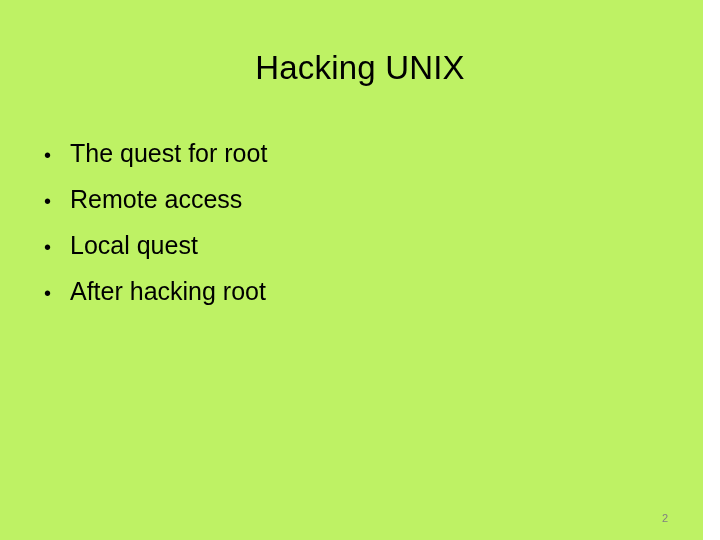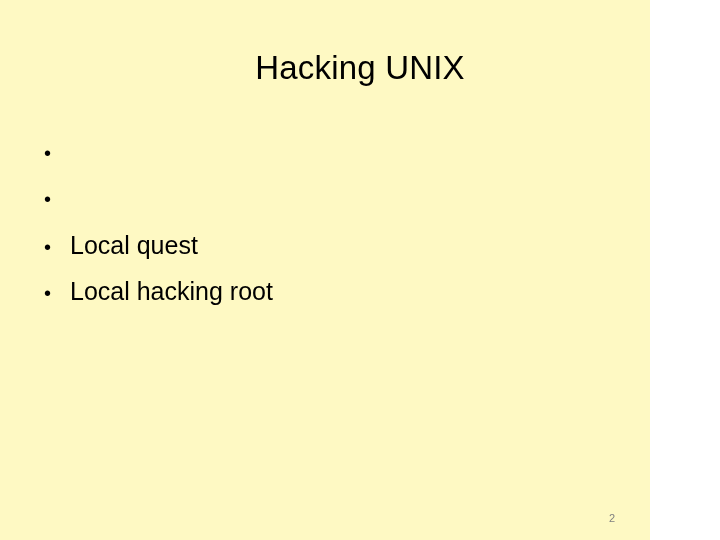--- a/index.html
+++ b/index.html
@@ -9,23 +9,23 @@
   }
   body {
     width: 720px;
     height: 540px;
     background: #ffffff;
     font-family: "Liberation Sans", sans-serif;
     overflow: hidden;
   }
   .slide {
     position: relative;
-    width: 650px;
+    width: 703px;
     height: 540px;
-    background: #fef9c3;
+    background: #bef264;
     box-sizing: border-box;
   }
   .slide-title {
     position: absolute;
     left: 0;
     top: 48px;
     width: 720px;
     text-align: center;
     font-size: 33px;
     line-height: 40px;
@@ -81,33 +81,35 @@
 <body>
 
 <div class="slide">
 
   <div class="slide-title">Hacking UNIX</div>
 
   <ul class="bullet-list">
 
     <li class="bullet-item">
       <span class="bullet-marker">•</span>
+      <span class="bullet-text">The quest for root</span>
     </li>
 
     <li class="bullet-item">
       <span class="bullet-marker">•</span>
+      <span class="bullet-text">Remote access</span>
     </li>
 
     <li class="bullet-item">
       <span class="bullet-marker">•</span>
       <span class="bullet-text">Local quest</span>
     </li>
 
     <li class="bullet-item">
       <span class="bullet-marker">•</span>
-      <span class="bullet-text">Local hacking root</span>
+      <span class="bullet-text">After hacking root</span>
     </li>
 
   </ul>
 
   <div class="page-number">2</div>
 
 </div>
 
 </body></html>

